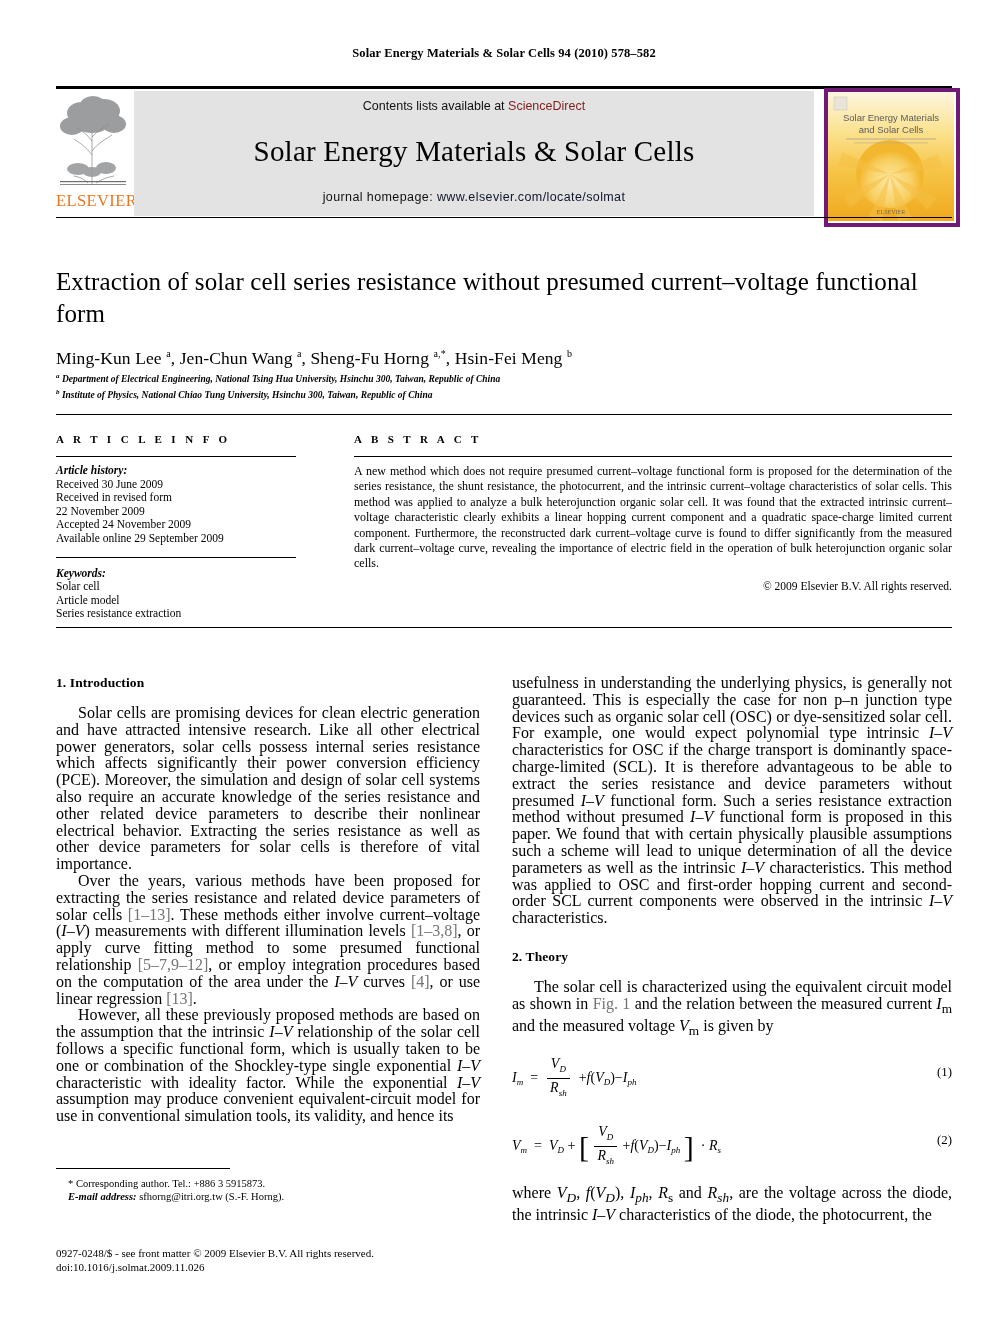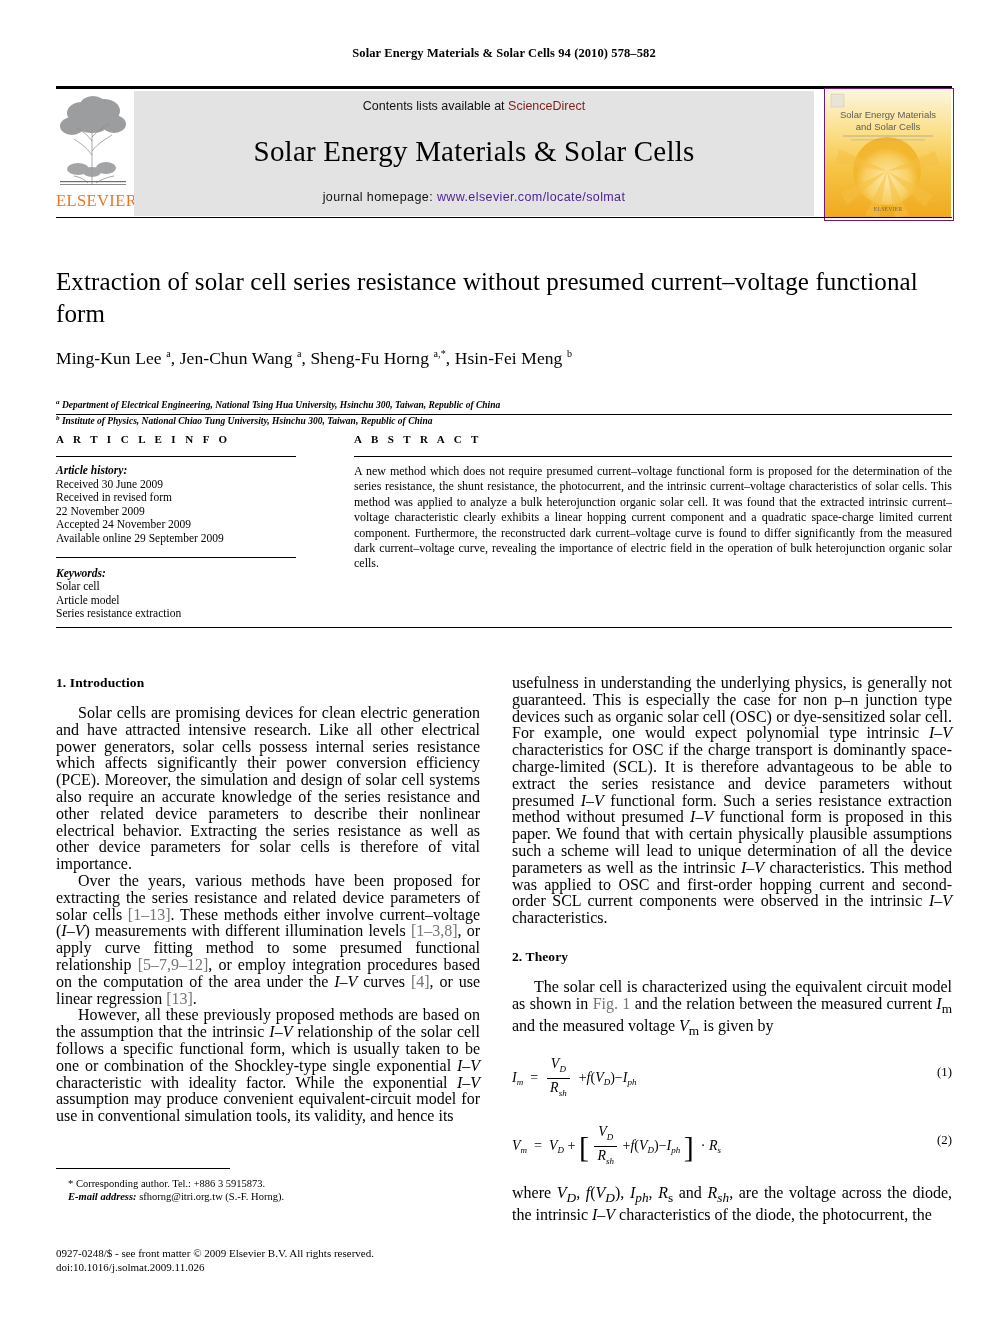--- a/index.html
+++ b/index.html
@@ -106,28 +106,28 @@
     position: absolute;
     left: 0; top: 99px;
     width: 680px;
     text-align: center;
     font-family: "Liberation Sans", sans-serif;
     font-size: 12.5px;
     color: #111;
     letter-spacing: 0.4px;
   }
   .homepage-url {
-    color: #4c1d95;
+    color: #0f172a;
   }
   .cover-thumb {
     position: absolute;
     left: 768px; top: 2px;
     width: 128px;
     height: 131px;
-    border: 1px solid #701a75;
+    border: 4px solid #701a75;
     background: #fff;
     overflow: hidden;
   }
   .masthead-rule-bottom {
     position: absolute;
     left: 0; top: 131px;
     width: 896px;
     height: 1px;
     background: #000;
   }
@@ -150,21 +150,21 @@
     margin-top: 18px;
     font-family: "Liberation Serif", serif;
     font-size: 17.5px;
     letter-spacing: 0.1px;
   }
   .authors sup {
     font-size: 10px;
     vertical-align: super;
   }
   .affiliations {
-    margin-top: 27px;
+    margin-top: 1px;
     font-family: "Liberation Serif", serif;
     font-style: italic;
     font-weight: bold;
     font-size: 9.5px;
     line-height: 12.5px;
   }
   .affiliations sup {
     font-size: 7px;
     vertical-align: super;
   }
@@ -455,20 +455,21 @@
       <div>Solar cell</div>
       <div>Article model</div>
       <div>Series resistance extraction</div>
     </div>
   </div>
 
   <div class="abs-col">
     <div class="section-caps">A B S T R A C T</div>
     <div class="thin-rule"></div>
     <div class="abstract-text">A new method which does not require presumed current–voltage functional form is proposed for the determination of the series resistance, the shunt resistance, the photocurrent, and the intrinsic current–voltage characteristics of solar cells. This method was applied to analyze a bulk heterojunction organic solar cell. It was found that the extracted intrinsic current–voltage characteristic clearly exhibits a linear hopping current component and a quadratic space-charge limited current component. Furthermore, the reconstructed dark current–voltage curve is found to differ significantly from the measured dark current–voltage curve, revealing the importance of electric field in the operation of bulk heterojunction organic solar cells.</div>
+    <div class="copyright">© 2009 Elsevier B.V. All rights reserved.</div>
   </div>
 
   <div class="panel-rule-bottom"></div>
 
   <div class="col-left">
     <h2 class="sec-head">1.  Introduction</h2>
     <p class="body-p">Solar cells are promising devices for clean electric generation and have attracted intensive research. Like all other electrical power generators, solar cells possess internal series resistance which affects significantly their power conversion efficiency (PCE). Moreover, the simulation and design of solar cell systems also require an accurate knowledge of the series resistance and other related device parameters to describe their nonlinear electrical behavior. Extracting the series resistance as well as other device parameters for solar cells is therefore of vital importance.</p>
     <p class="body-p">Over the years, various methods have been proposed for extracting the series resistance and related device parameters of solar cells <span class="cite">[1–13]</span>. These methods either involve current–voltage (<i>I</i>–<i>V</i>) measurements with different illumination levels <span class="cite">[1–3,8]</span>, or apply curve fitting method to some presumed functional relationship <span class="cite">[5–7,9–12]</span>, or employ integration procedures based on the computation of the area under the <i>I</i>–<i>V</i> curves <span class="cite">[4]</span>, or use linear regression <span class="cite">[13]</span>.</p>
     <p class="body-p">However, all these previously proposed methods are based on the assumption that the intrinsic <i>I</i>–<i>V</i> relationship of the solar cell follows a specific functional form, which is usually taken to be one or combination of the Shockley-type single exponential <i>I</i>–<i>V</i> characteristic with ideality factor. While the exponential <i>I</i>–<i>V</i> assumption may produce convenient equivalent-circuit model for use in conventional simulation tools, its validity, and hence its</p>
   </div>

